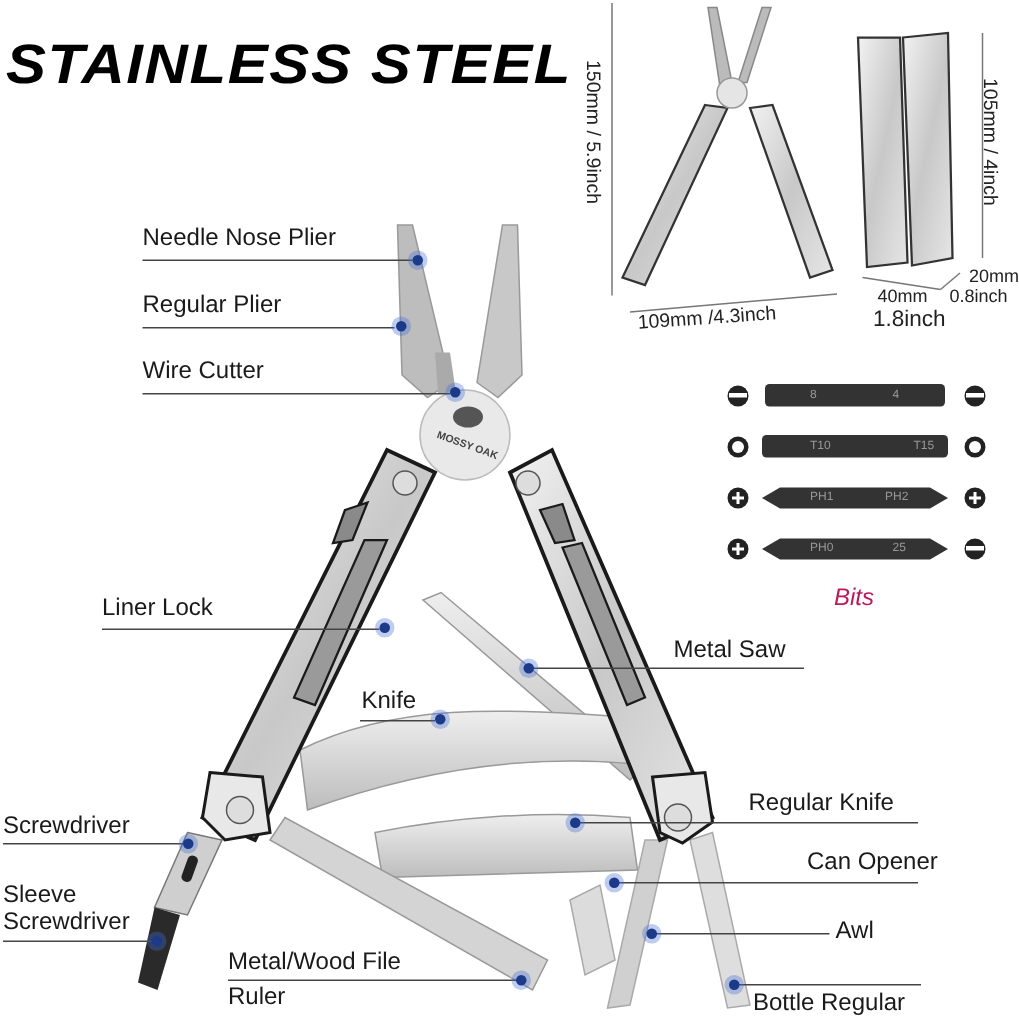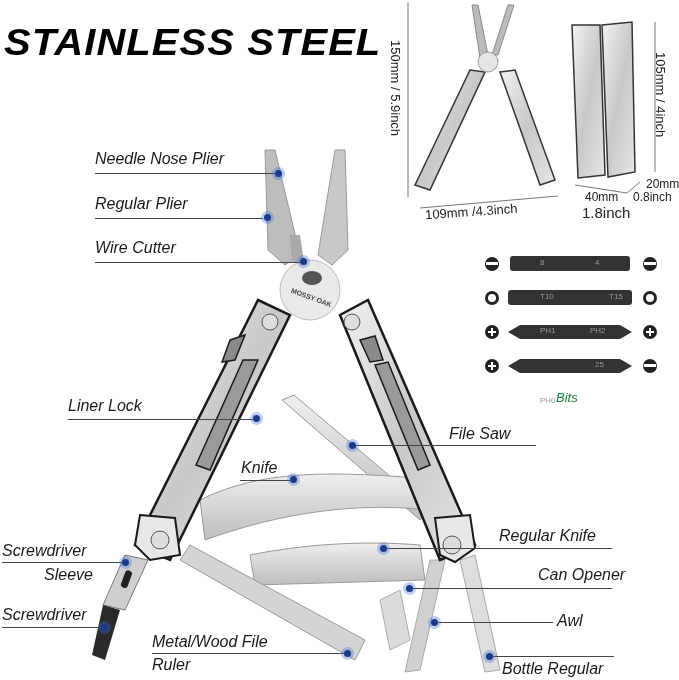--- a/index.html
+++ b/index.html
@@ -1,24 +1,24 @@
 <!DOCTYPE html>
 <html><head>
 <meta charset="utf-8">
 <style>
   html, body { margin:0; padding:0; background:#ffffff; }
   body { width:679px; height:680px; position:relative; overflow:hidden; font-family:"Liberation Sans", sans-serif; color:#222; }
   .title { position:absolute; left:4px; top:22px; font-family:"Liberation Sans", sans-serif; font-weight:900; font-style:italic; font-size:37px; letter-spacing:1px; color:#000; transform:scaleX(1.08); transform-origin:left top; }
-  .lbl { position:absolute; font-style:italic; font-size:16px; color:#1a1a1a; white-space:nowrap; }
+  .lbl { position:absolute; font-size:16px; color:#1a1a1a; white-space:nowrap; }
   .line { position:absolute; height:1px; background:#444; }
   .dot { position:absolute; width:7px; height:7px; border-radius:50%; background:#1b3a8a; box-shadow:0 0 0 3px rgba(70,110,210,0.35); }
   svg { position:absolute; left:0; top:0; }
   .dim { position:absolute; font-size:13px; color:#222; white-space:nowrap; }
   .vtext { writing-mode:vertical-rl; }
-  .bits-label { position:absolute; font-style:italic; font-size:13px; color:#15803d; }
+  .bits-label { position:absolute; font-style:italic; font-size:16px; color:#be185d; }
 </style>
 </head>
 <body>
 
 <div class="title">STAINLESS STEEL</div>
 
 <svg width="679" height="680">
   <defs>
     <linearGradient id="steel" x1="0" y1="0" x2="1" y2="1">
       <stop offset="0" stop-color="#f2f2f2"></stop>
@@ -130,21 +130,21 @@
     </g>
   </g>
 </svg>
 
 <div class="dim" style="left:540px;top:258px;font-size:8px;color:#999;">8</div>
 <div class="dim" style="left:595px;top:258px;font-size:8px;color:#999;">4</div>
 <div class="dim" style="left:540px;top:292px;font-size:8px;color:#999;">T10</div>
 <div class="dim" style="left:592px;top:292px;font-size:8px;color:#999;margin-left:17px;">T15</div>
 <div class="dim" style="left:540px;top:326px;font-size:8px;color:#999;">PH1</div>
 <div class="dim" style="left:590px;top:326px;font-size:8px;color:#999;">PH2</div>
-<div class="dim" style="left:540px;top:360px;font-size:8px;color:#999;margin-top:36px;">PH0</div>
+<div class="dim" style="left:540px;top:360px;font-size:8px;color:#999;">PH0</div>
 <div class="dim" style="left:595px;top:360px;font-size:8px;color:#999;">25</div>
 <div class="bits-label" style="left:556px;top:390px;">Bits</div>
 
 <div class="dim vtext" style="left:388px;top:40px;">150mm / 5.9inch</div>
 <div class="dim" style="left:425px;top:204px;transform:rotate(-4deg);">109mm /4.3inch</div>
 <div class="dim vtext" style="left:653px;top:52px;">105mm / 4inch</div>
 <div class="dim" style="left:585px;top:190px;font-size:12px;">40mm</div>
 <div class="dim" style="left:582px;top:204px;font-size:15px;">1.8inch</div>
 <div class="dim" style="left:646px;top:177px;font-size:12px;">20mm</div>
 <div class="dim" style="left:633px;top:190px;font-size:12px;">0.8inch</div>
@@ -167,32 +167,32 @@
 <div class="line" style="left:68px;top:419px;width:185px;"></div>
 <div class="dot" style="left:253px;top:415px;"></div>
 
 <div class="lbl" style="left:241px;top:459px;">Knife</div>
 <div class="line" style="left:240px;top:480px;width:50px;"></div>
 <div class="dot" style="left:290px;top:476px;"></div>
 
 <div class="lbl" style="left:2px;top:542px;">Screwdriver</div>
 <div class="line" style="left:2px;top:562px;width:120px;"></div>
 <div class="dot" style="left:122px;top:559px;"></div>
-<div class="lbl" style="left:2px;top:566px;margin-left:42px;">Sleeve</div>
+<div class="lbl" style="left:2px;top:588px;">Sleeve</div>
 
 <div class="lbl" style="left:2px;top:606px;">Screwdriver</div>
 <div class="line" style="left:2px;top:627px;width:100px;"></div>
 <div class="dot" style="left:101px;top:624px;"></div>
 
 <div class="lbl" style="left:152px;top:633px;">Metal/Wood File</div>
 <div class="line" style="left:152px;top:653px;width:193px;"></div>
 <div class="dot" style="left:344px;top:650px;"></div>
 <div class="lbl" style="left:152px;top:656px;">Ruler</div>
 
-<div class="lbl" style="left:449px;top:425px;">File Saw</div>
+<div class="lbl" style="left:449px;top:425px;">Metal Saw</div>
 <div class="line" style="left:352px;top:445px;width:184px;"></div>
 <div class="dot" style="left:349px;top:442px;"></div>
 
 <div class="lbl" style="left:499px;top:527px;">Regular Knife</div>
 <div class="line" style="left:384px;top:548px;width:228px;"></div>
 <div class="dot" style="left:380px;top:545px;"></div>
 
 <div class="lbl" style="left:538px;top:566px;">Can Opener</div>
 <div class="line" style="left:410px;top:588px;width:202px;"></div>
 <div class="dot" style="left:406px;top:585px;"></div>

